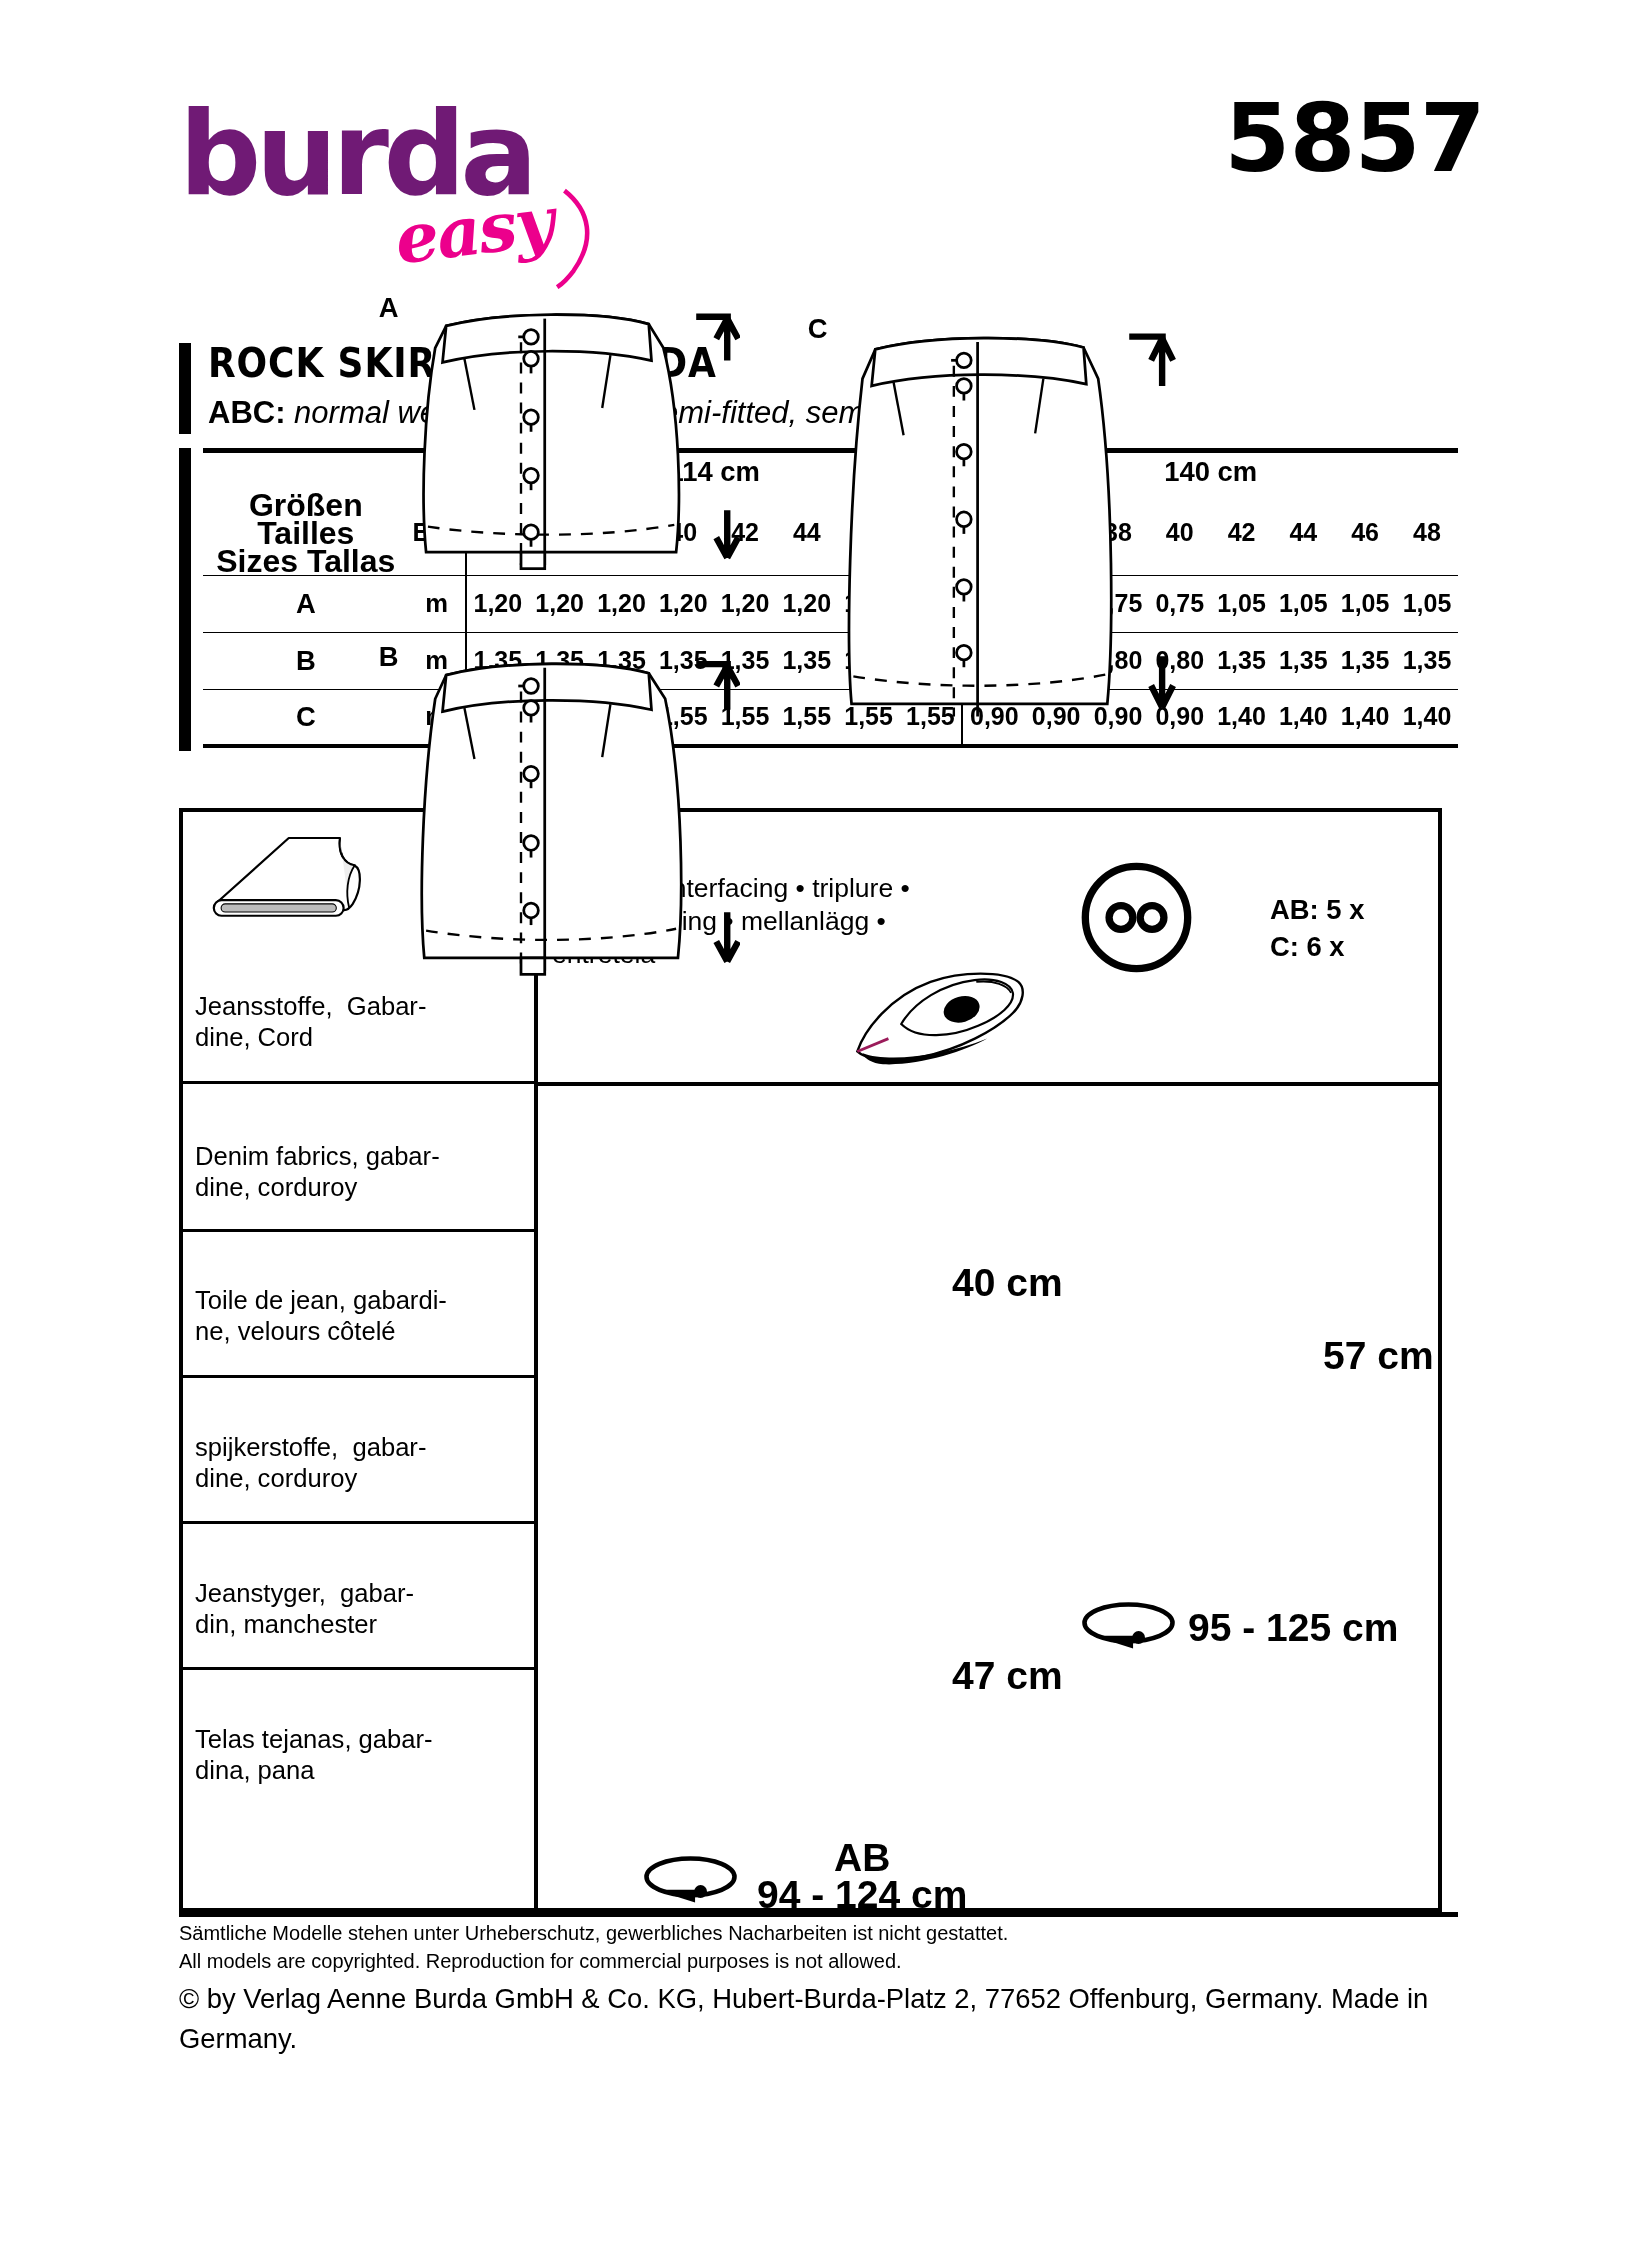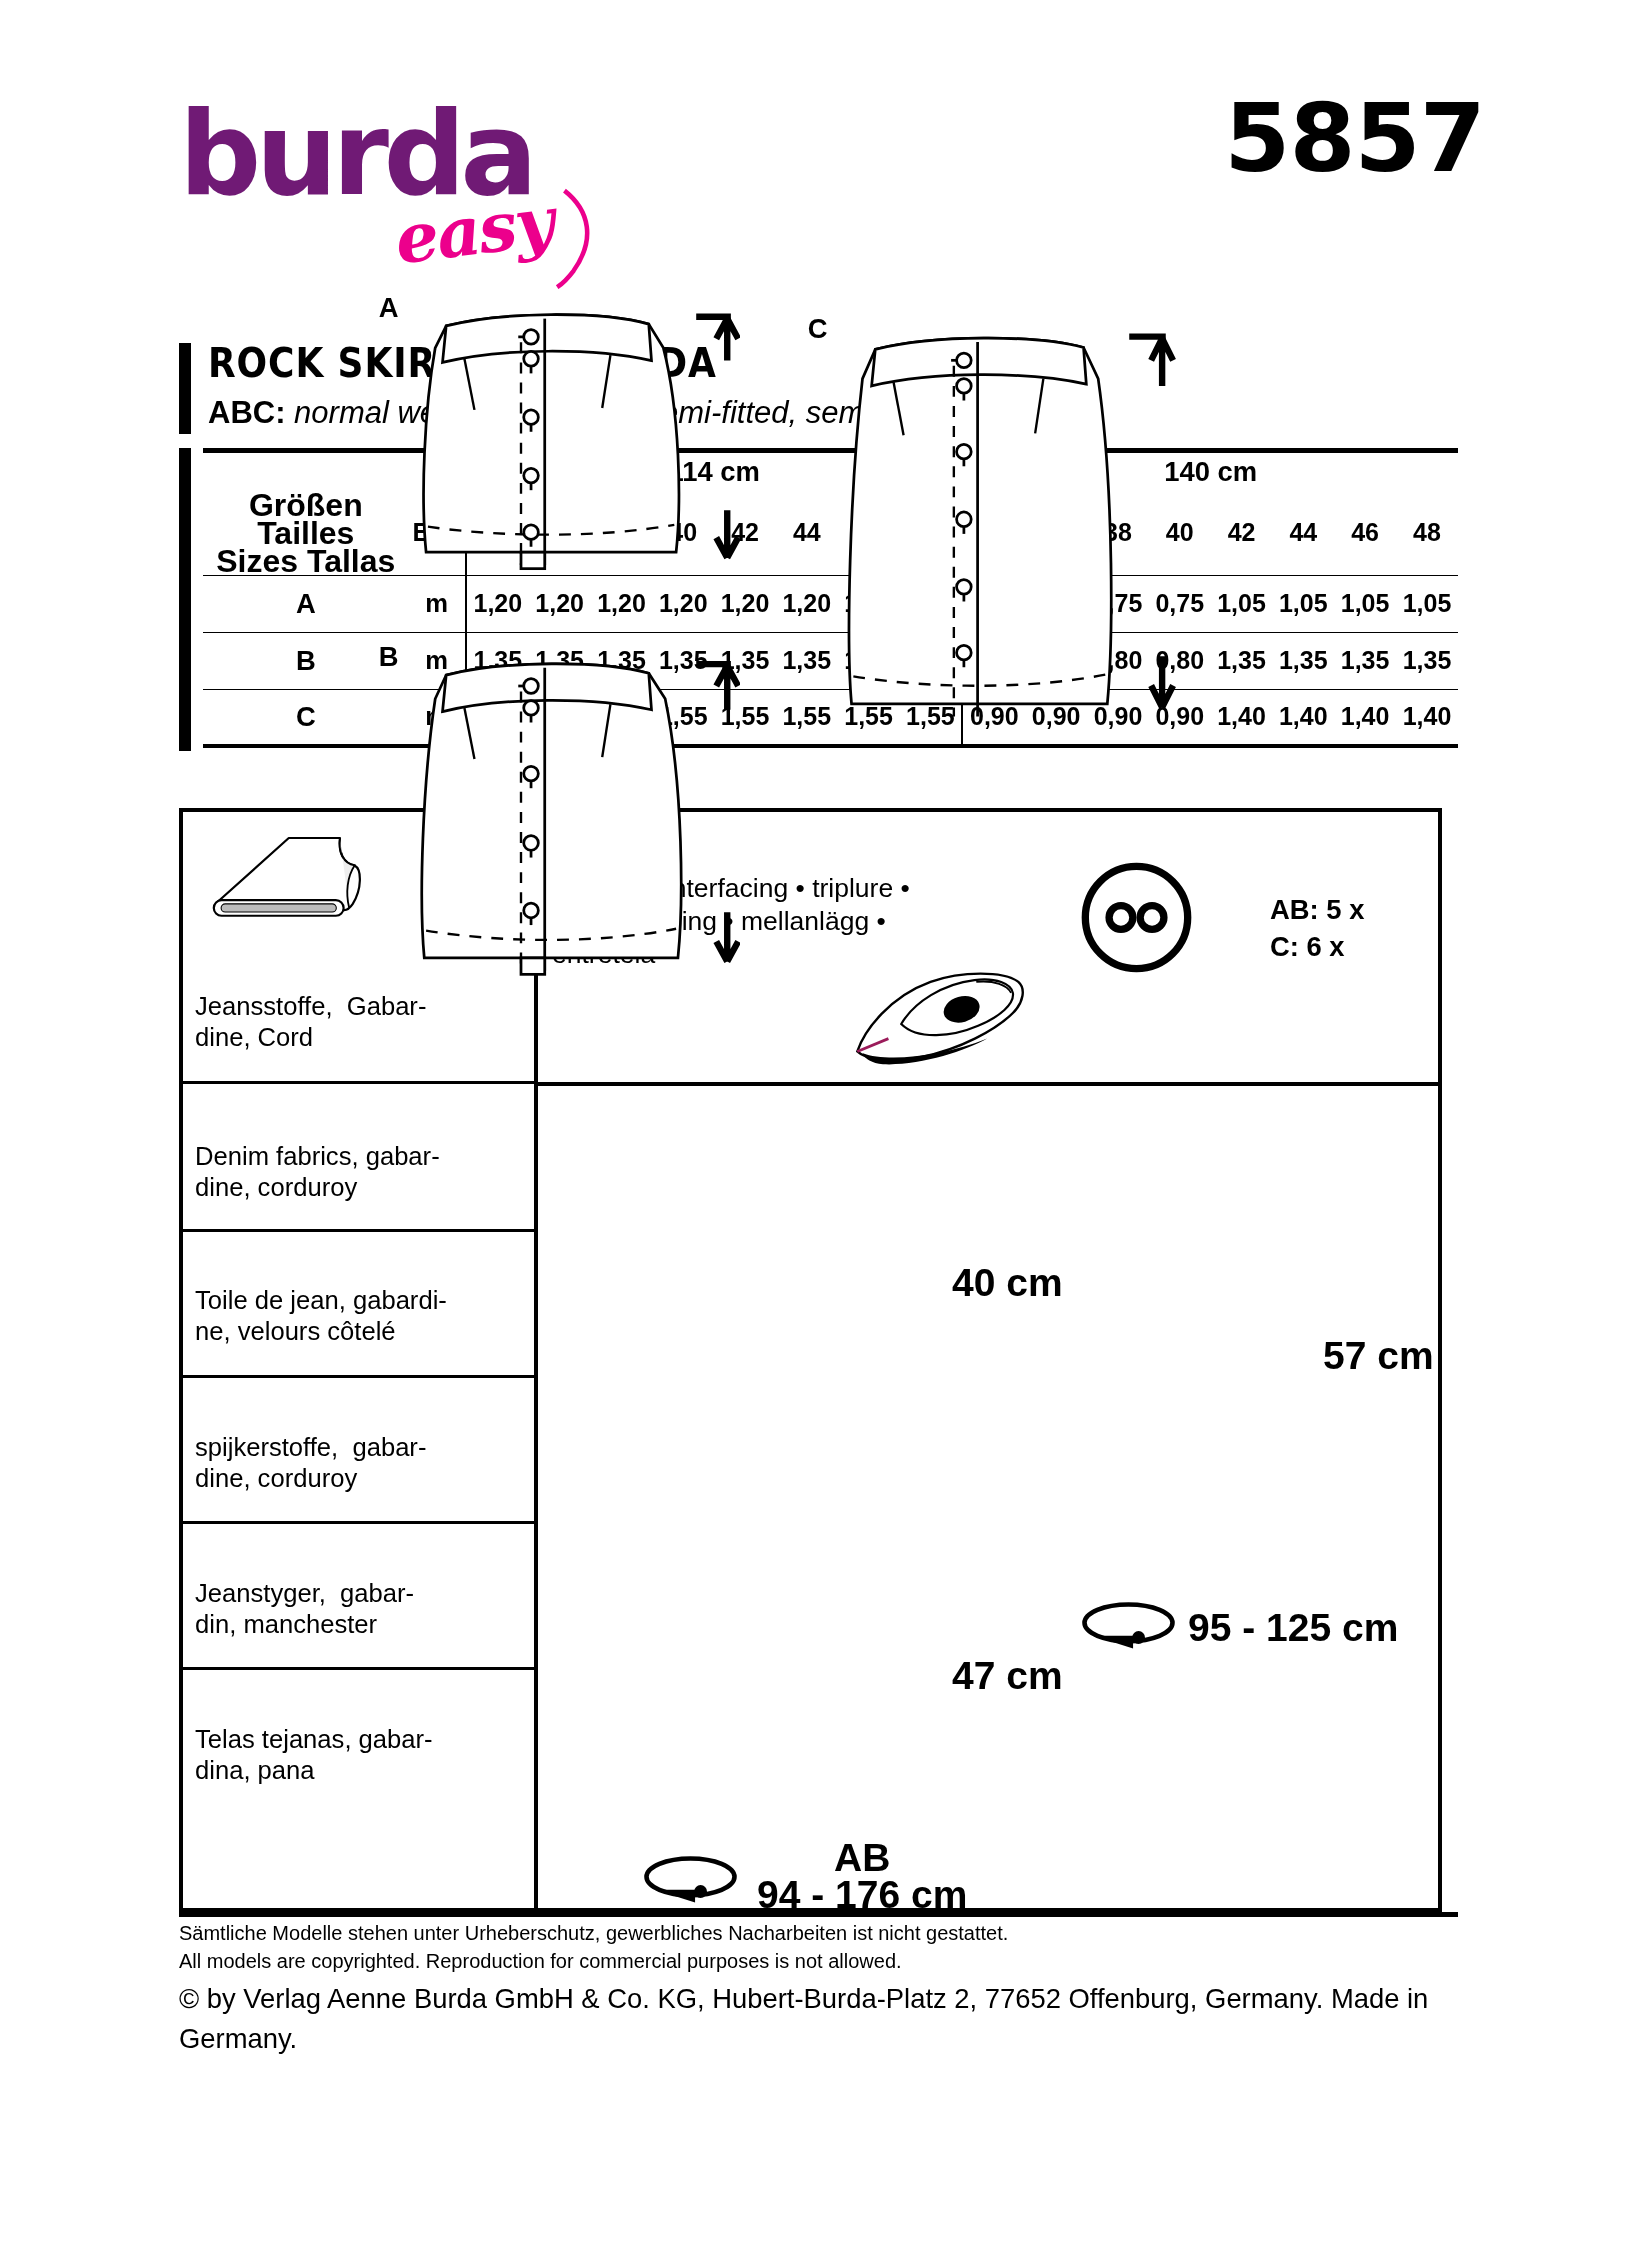--- a/index.html
+++ b/index.html
@@ -306,21 +306,21 @@
   </svg>
   <div class="dimtxt" style="left:952px;top:1654px">47 cm</div>
 
   <svg style="position:absolute;left:640px;top:1853px;" width="101" height="55" viewBox="0 0 110 60">
     <ellipse cx="55" cy="26" rx="48" ry="20" fill="none" stroke="#000" stroke-width="5"></ellipse>
     <path d="M16 40 L60 40 L60 54 Z" fill="#000"></path>
     <circle cx="66" cy="42" r="7" fill="#000"></circle>
   </svg>
   <div class="dimtxt" style="left:757px;top:1839px;line-height:37px">
     <div>AB</div>
-    <div>94 - 176 cm</div>
+    <div>94 - 124 cm</div>
   </div>
 
   <svg class="viewC" width="402" height="475" viewBox="0 0 440 520">
     <text x="4" y="30" font-family="Liberation Sans" font-size="30" font-weight="bold">C</text>
     <path d="M78 42 C142 26 254 26 306 40 L322 74 C340 200 338 368 332 430 L52 430 C46 364 50 196 64 74 Z" fill="#fff" stroke="#000" stroke-width="3"></path>
     <path d="M78 42 C142 26 254 26 306 40 L309 80 C244 66 142 66 74 82 Z" fill="#fff" stroke="#000" stroke-width="3"></path>
     <path d="M98 78 L109 136" fill="none" stroke="#000" stroke-width="2.6"></path>
     <path d="M262 74 L253 134" fill="none" stroke="#000" stroke-width="2.6"></path>
     <path d="M54 400 C140 414 250 414 330 398" fill="none" stroke="#000" stroke-width="2.6" stroke-dasharray="13,11"></path>
     <path d="M190 34 L190 444" fill="none" stroke="#000" stroke-width="3"></path>

